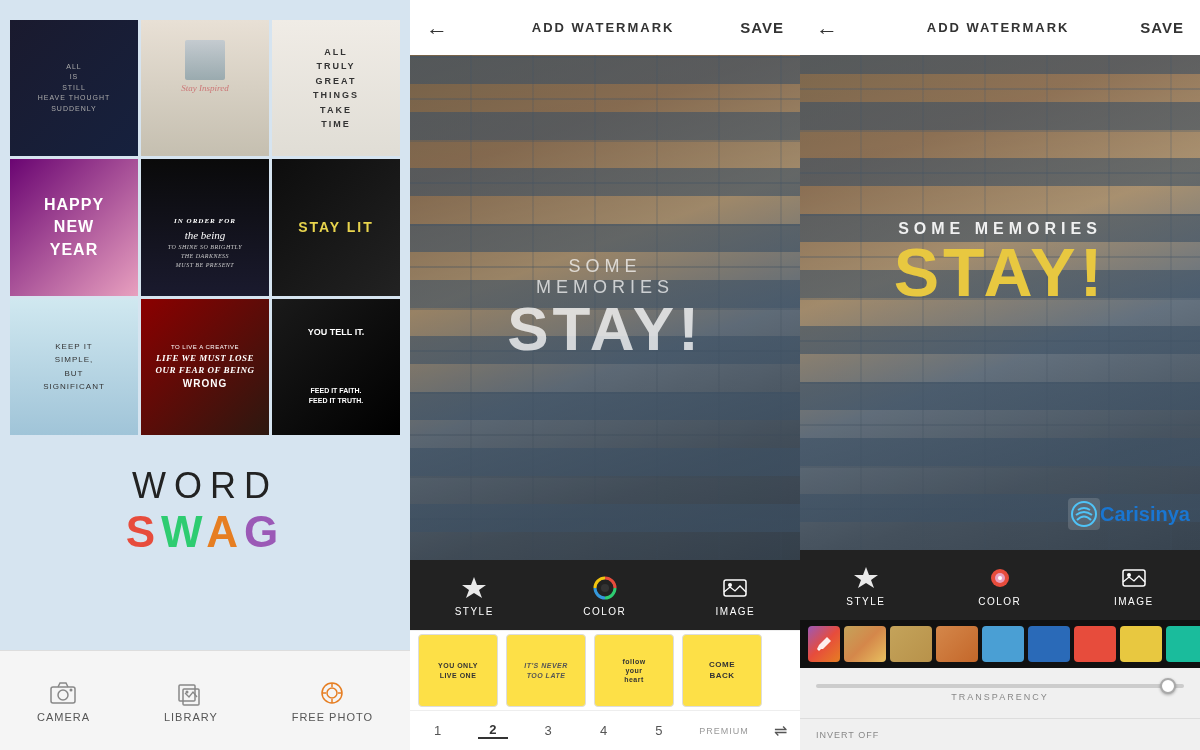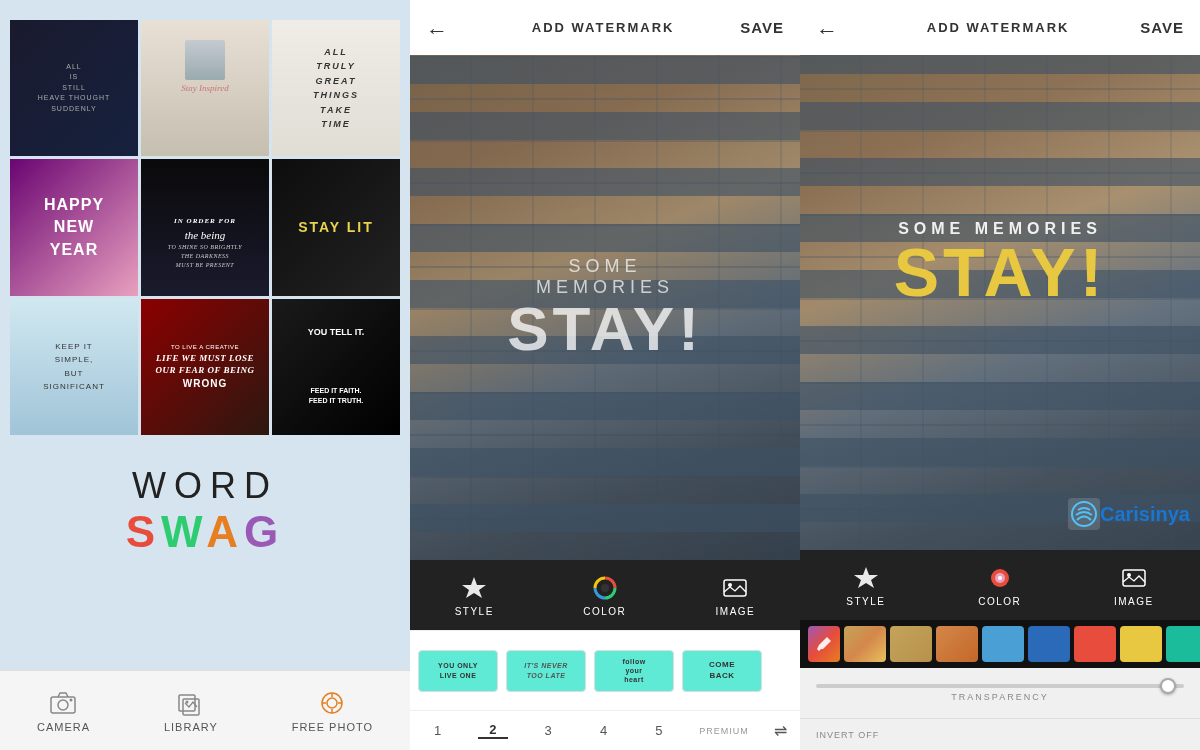--- a/index.html
+++ b/index.html
@@ -95,21 +95,21 @@
     .wordswag-swag .w { color: #2ecc71; }
     .wordswag-swag .a { color: #e67e22; }
     .wordswag-swag .g { color: #9b59b6; }
 
     
     .bottom-nav {
       position: absolute;
       bottom: 0;
       left: 0;
       right: 0;
-      height: 80px;
+      height: 100px;
       background: #f5f5f5;
       display: flex;
       align-items: center;
       justify-content: space-around;
       border-top: 1px solid #ddd;
     }
 
     .nav-item {
       display: flex;
       flex-direction: column;
@@ -285,23 +285,23 @@
       align-items: center;
       padding: 8px;
       gap: 8px;
       overflow-x: auto;
       flex-shrink: 0;
       border-top: 1px solid #eee;
     }
 
     .style-card {
       min-width: 80px;
-      height: 42px;
+      height: 73px;
       border-radius: 4px;
-      background: #5eead4;
+      background: #fde047;
       display: flex;
       align-items: center;
       justify-content: center;
       font-size: 7px;
       font-weight: 700;
       text-transform: uppercase;
       letter-spacing: 0.5px;
       color: #333;
       cursor: pointer;
       text-align: center;
@@ -541,21 +541,21 @@
 HEAVE THOUGHT
 SUDDENLY</div>
     </div>
     <div class="gallery-cell gc-2">
       <div class="gc-text" style="flex-direction:column;gap:3px;">
         <span style="font-family:Georgia,serif;font-style:italic;color:#c77;font-size:9px;">Stay Inspired</span>
         <div style="width:40px;height:40px;background:linear-gradient(180deg,#b0c0d0,#7090a0);position:absolute;top:20px;left:50%;transform:translateX(-50%);opacity:0.6;border-radius:2px;"></div>
       </div>
     </div>
     <div class="gallery-cell gc-3">
-      <div class="gc-text" style="flex-direction:column;font-style:italic;">
+      <div class="gc-text" style="flex-direction:column;">
         <span style="font-size:9px;font-weight:700;letter-spacing:2px;color:#333;text-transform:uppercase;line-height:1.6;text-align:center;">ALL<br>TRULY<br>GREAT<br>THINGS<br>TAKE<br>TIME</span>
       </div>
     </div>
     <div class="gallery-cell gc-4">
       <div class="gc-text" style="flex-direction:column;">
         <span style="font-size:16px;font-weight:900;color:#fff;text-transform:uppercase;line-height:1.4;text-align:center;letter-spacing:1px;">HAPPY<br>NEW<br>YEAR</span>
       </div>
     </div>
     <div class="gallery-cell gc-5">
       <div class="gc-text" style="flex-direction:column;text-align:center;">

